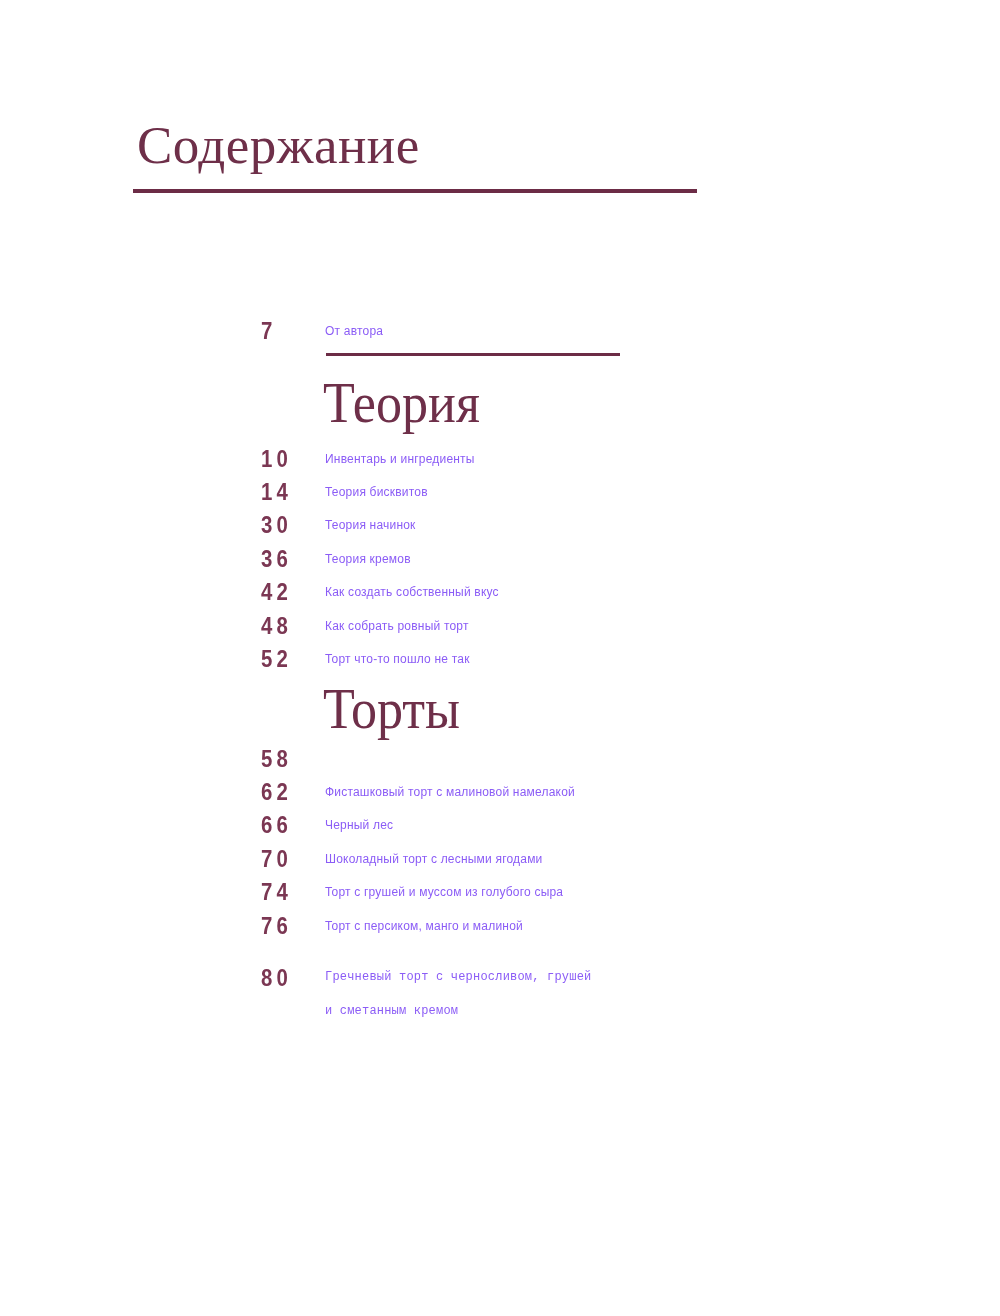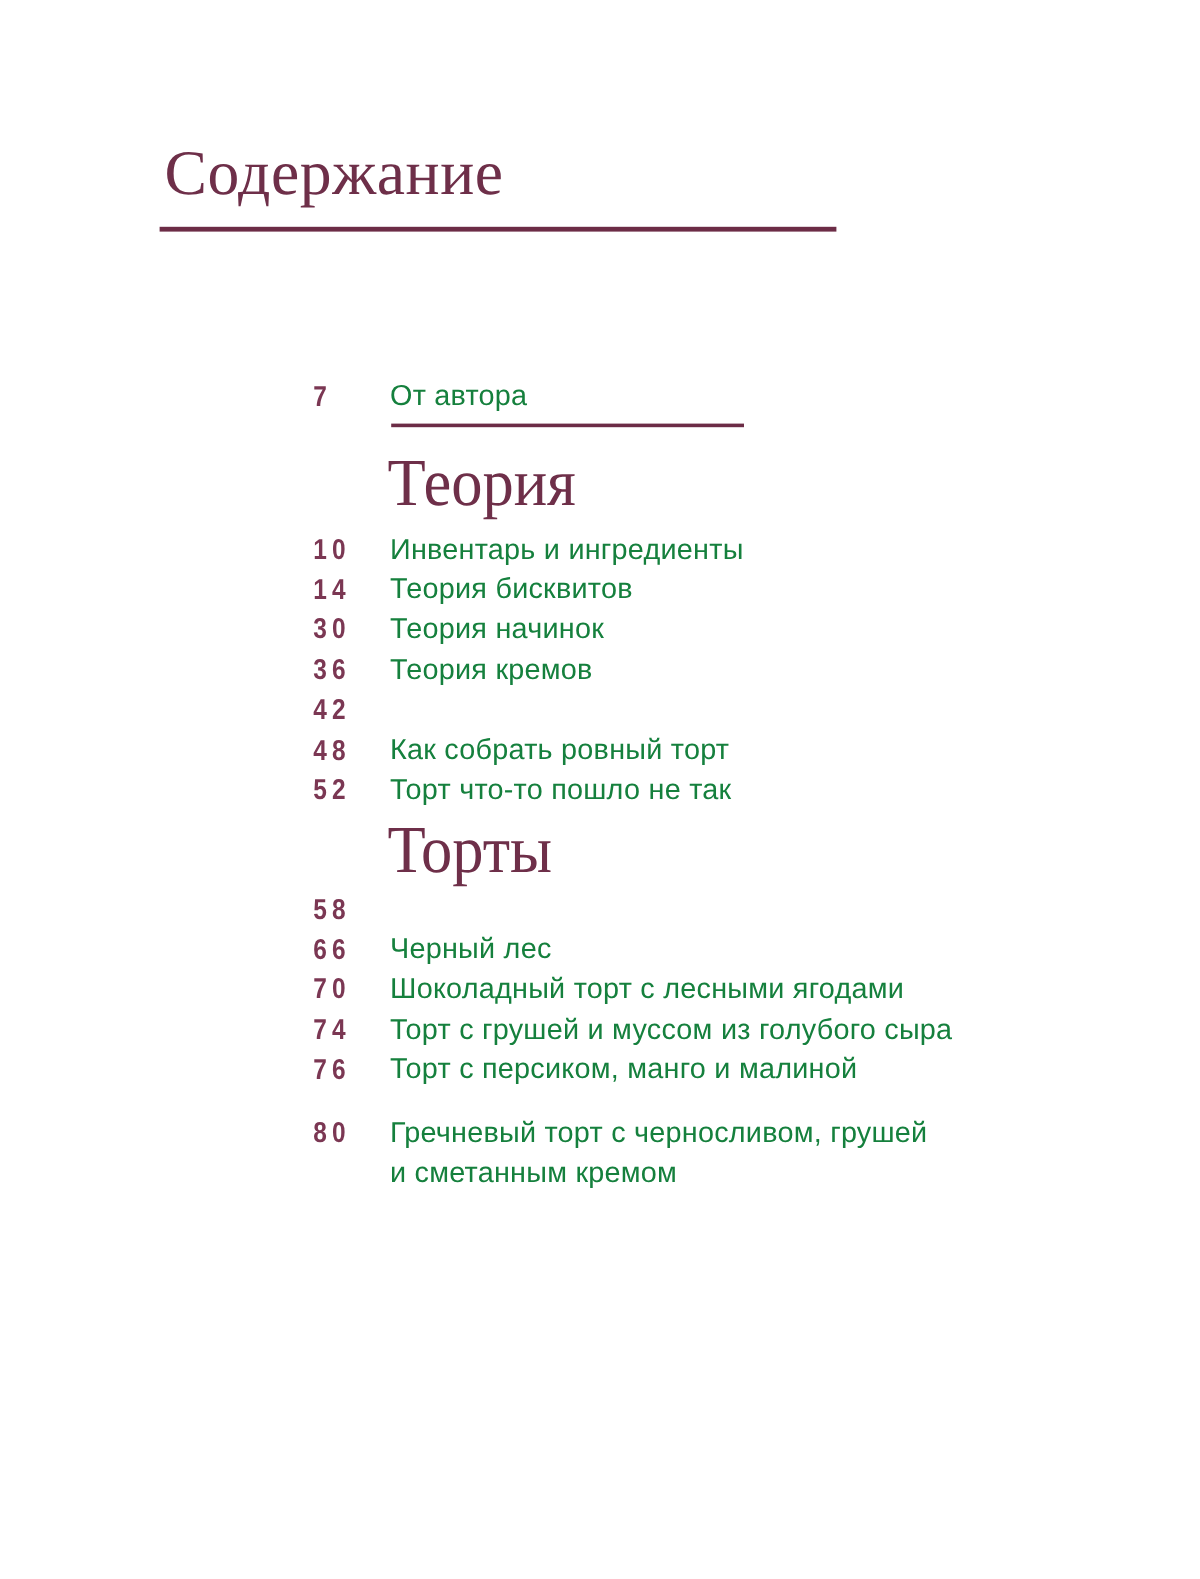--- a/index.html
+++ b/index.html
@@ -78,33 +78,34 @@
     letter-spacing: 5px;
     color: #7b3753;
     line-height: 1;
     white-space: nowrap;
   }
   .label {
     position: absolute;
     left: 325px;
     top: 50%;
     transform: translateY(-50%);
-    font-size: 24px;
-    color: #15803d;
+    font-size: 12px;
+    color: #8b5cf6;
     letter-spacing: 0.2px;
     line-height: 1.2;
     white-space: pre-line;
   }
   .toc-row.two-line .num {
     top: 16.7px;
   }
   .toc-row.two-line .label {
     top: 0;
     transform: none;
     line-height: 33.4px;
+    font-family: Liberation Mono, monospace;
   }
 
   .intro-rule {
     position: absolute;
     left: 326px;
     top: 353px;
     width: 294px;
     height: 3px;
     background: #6c2c46;
   }
@@ -139,36 +140,41 @@
     <div class="toc-row">
       <span class="num">30</span>
       <span class="label">Теория начинок</span>
     </div>
     <div class="toc-row">
       <span class="num">36</span>
       <span class="label">Теория кремов</span>
     </div>
     <div class="toc-row">
       <span class="num">42</span>
+      <span class="label">Как создать собственный вкус</span>
     </div>
     <div class="toc-row">
       <span class="num">48</span>
       <span class="label">Как собрать ровный торт</span>
     </div>
     <div class="toc-row">
       <span class="num">52</span>
       <span class="label">Торт что-то пошло не так</span>
     </div>
   </div>
 
   <h2 class="section-heading heading-cakes">Торты</h2>
 
   <div class="toc-block entries-cakes">
     <div class="toc-row">
       <span class="num">58</span>
+    </div>
+    <div class="toc-row">
+      <span class="num">62</span>
+      <span class="label">Фисташковый торт с малиновой намелакой</span>
     </div>
     <div class="toc-row">
       <span class="num">66</span>
       <span class="label">Черный лес</span>
     </div>
     <div class="toc-row">
       <span class="num">70</span>
       <span class="label">Шоколадный торт с лесными ягодами</span>
     </div>
     <div class="toc-row">

